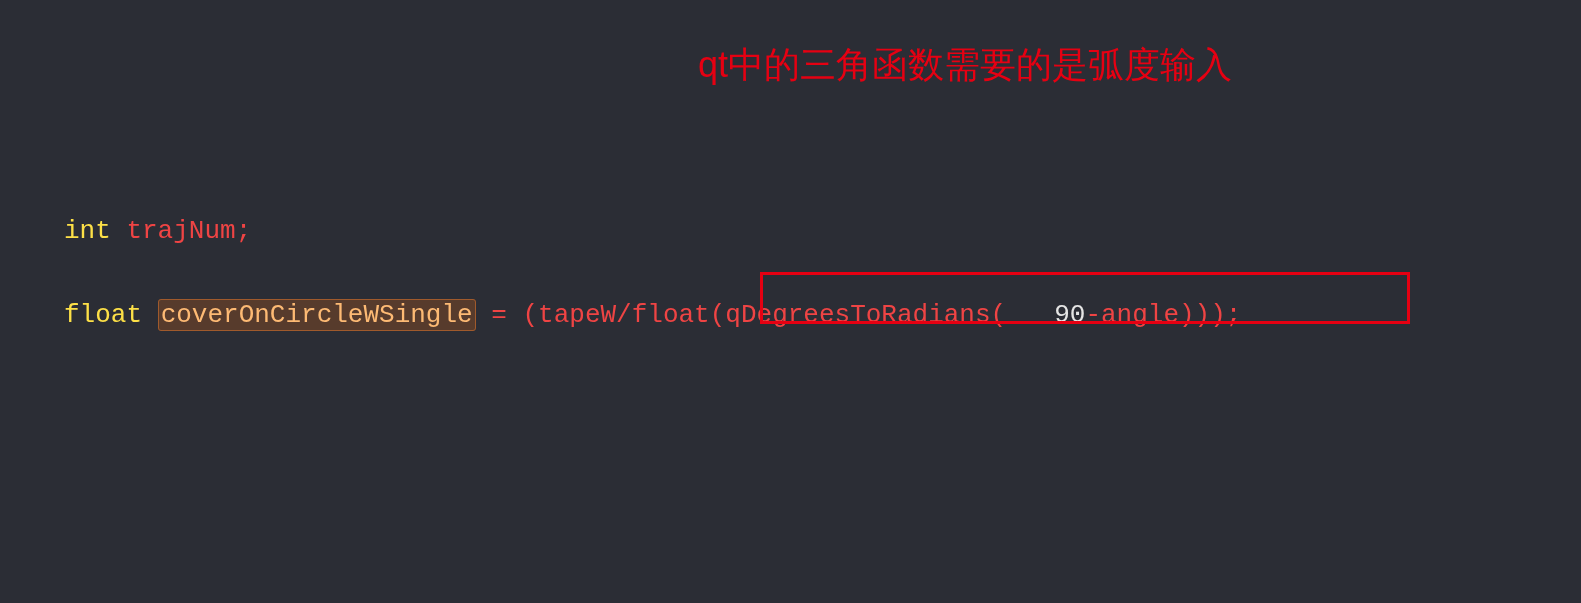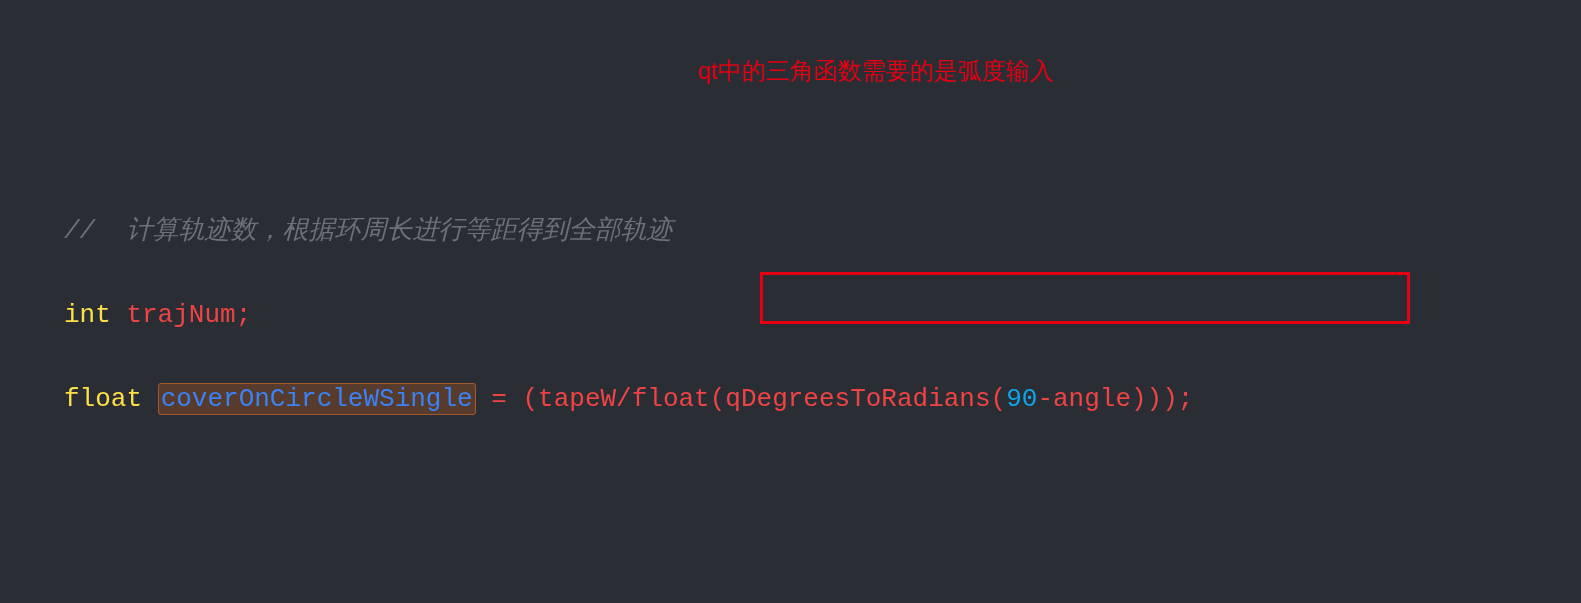--- a/index.html
+++ b/index.html
@@ -19,35 +19,35 @@
   .code-area {
     position: absolute;
     left: 64px;
     top: 0;
     white-space: pre;
   }
   .line { display: block; min-height: 42px; }
   .comment { color: #6b7079; font-style: italic; }
   .keyword { color: #fde047; }   
   .ident   { color: #ef4444; }
-  .number  { color: #0ea5e9; }
+  .number  { color: #e5e5e5; margin-left: 48px; }
   .highlight-var {
     background: rgba(116, 68, 38, 0.6);
     border: 1px solid #a05a2c;
     border-radius: 3px;
     padding: 0 2px;
-    color: #3b82f6;
+    color: #fdba74;
   }
   .annotation {
     position: absolute;
     left: 698px;
-    top: 50px;
+    top: 44px;
     color: #e60012;
     font-family: "Microsoft YaHei", sans-serif;
-    font-size: 24px;
+    font-size: 36px;
     font-style: normal;
   }
   .red-box {
     position: absolute;
     border: 3px solid #e60012;
     pointer-events: none;
   }
   .red-box-1 { left: 760px; top: 272px; width: 650px; height: 52px; }
   
   .cutoff-top {
@@ -65,21 +65,20 @@
   <span>        </span>
 </div>
 
 <div class="annotation">
   <span>qt中的三角函数需要的是弧度输入</span>
 </div>
 
 <div class="code-area">
 <span class="line"></span>
 <span class="line"></span>
-<span class="line"><span class="comment">//  计算轨迹数，根据环周长进行等距得到全部轨迹</span></span>
 <span class="line"><span class="keyword">int</span><span class="ident"> trajNum;</span></span>
 <span class="line"><span class="keyword">float</span><span> </span><span class="highlight-var">coverOnCircleWSingle</span><span class="ident"> = (tapeW/float(qDegreesToRadians(</span><span class="number">90</span><span class="ident">-angle)));</span></span>
 
 
 
 
 
 
 
 </div>

